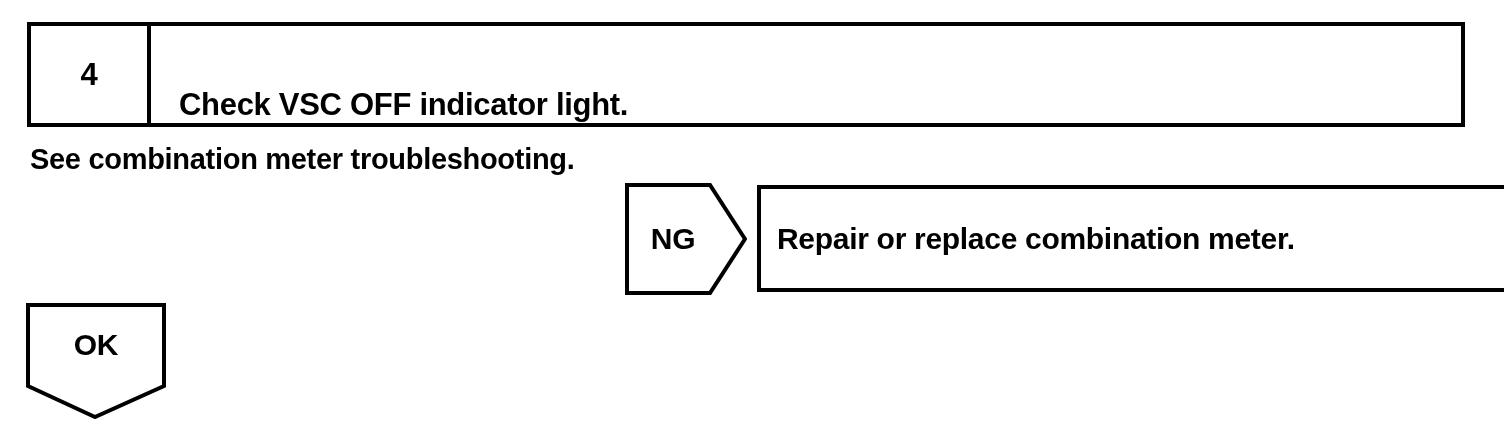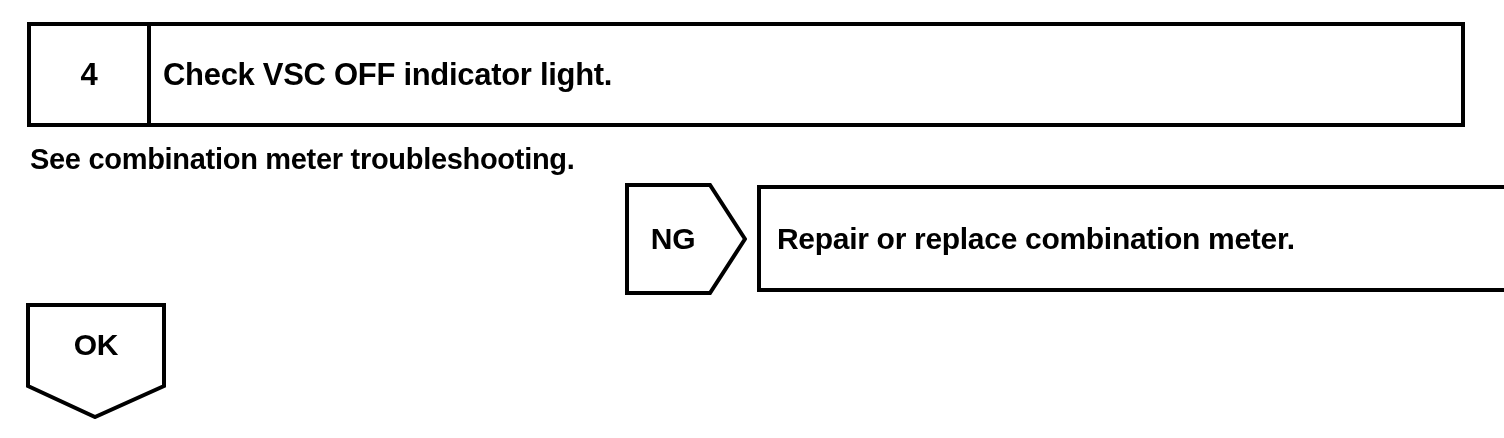--- a/index.html
+++ b/index.html
@@ -39,22 +39,22 @@
     align-items: center;
     justify-content: center;
   }
   .step-num {
     font-weight: bold;
     font-size: 31px;
   }
   .step-title-cell {
     flex: 1 1 auto;
     display: flex;
-    align-items: center;
-    padding-left: 12px;
+    align-items: flex-end;
+    padding-left: 28px;
   }
   .step-title {
     font-weight: bold;
     font-size: 31px;
     white-space: nowrap;
   }
 
   
   .note {
     position: absolute;

